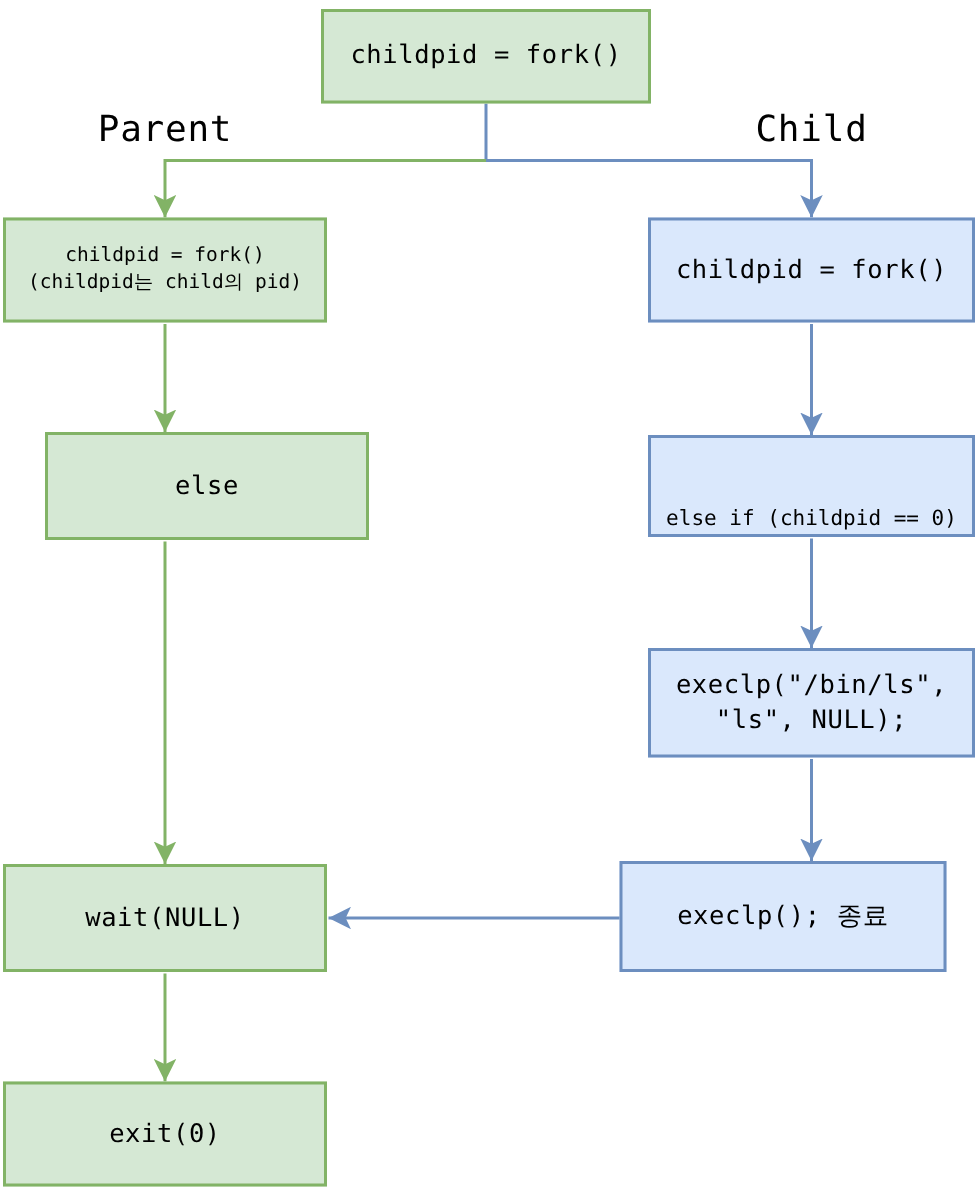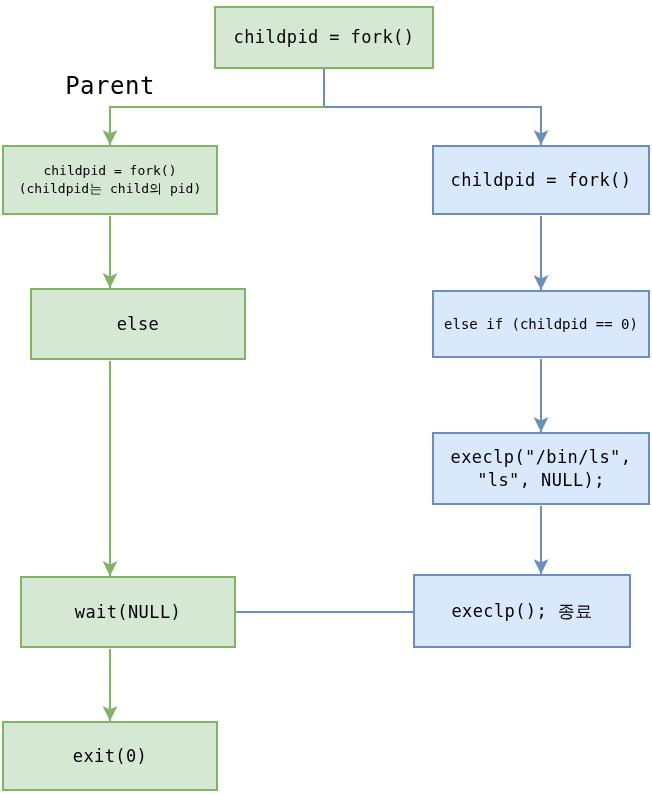--- a/index.html
+++ b/index.html
@@ -49,33 +49,33 @@
   .node.green {
     background: var(--green-fill);
     border: 2px solid var(--green-stroke);
   }
   .node.blue {
     background: var(--blue-fill);
     border: 2px solid var(--blue-stroke);
   }
   .node .line { display: block; }
   .node.small   { font-size: 13px;   letter-spacing: 0px; }
-  .node.smallish{ font-size: 14px;   letter-spacing: 0px; }
+  .node.smallish{ font-size: 14px;   letter-spacing: 0px; justify-content: flex-end; }
   .col-label {
     position: absolute;
     font-size: 24px;
     width: 130px;
     text-align: center;
     letter-spacing: 0.5px;
   }
   
   #node-root        { left: 214px; top: 6px;   width: 220px; height: 63px; }
   #node-parent-fork { left: 2px;   top: 145px; width: 216px; height: 70px; }
   #node-else        { left: 2px;   top: 288px; width: 216px; height: 72px; margin-left: 28px; }
-  #node-wait        { left: 2px;   top: 576px; width: 216px; height: 72px; margin-left: 18px; }
+  #node-wait        { left: 2px;   top: 576px; width: 216px; height: 72px; }
   #node-exit        { left: 2px;   top: 721px; width: 216px; height: 70px; }
   #node-child-fork  { left: 432px; top: 145px; width: 218px; height: 70px; }
   #node-else-if     { left: 432px; top: 290px; width: 218px; height: 68px; }
   #node-execlp      { left: 432px; top: 432px; width: 218px; height: 73px; }
   #node-execlp-exit { left: 413px; top: 574px; width: 218px; height: 74px; }
   #label-parent     { left: 45px;  top: 72px; }
   #label-child      { left: 476px; top: 72px; }
 </style>
 </head>
 <body>
@@ -105,20 +105,21 @@
     <polyline class="edge blue" points="541,506 541,574" marker-end="url(#arrow-blue)"></polyline>
 
     <polyline class="edge blue" points="432,612 219,612" marker-end="url(#arrow-blue)"></polyline>
   </svg>
 
   <div class="node green" id="node-root">
     <span class="line">childpid = fork()</span>
   </div>
 
   <div class="col-label" id="label-parent">Parent</div>
+  <div class="col-label" id="label-child">Child</div>
 
   <div class="node green small" id="node-parent-fork">
     <span class="line">childpid = fork()</span>
     <span class="line">(childpid는 child의 pid)</span>
   </div>
   <div class="node green" id="node-else">
     <span class="line">else</span>
   </div>
   <div class="node green" id="node-wait">
     <span class="line">wait(NULL)</span>

